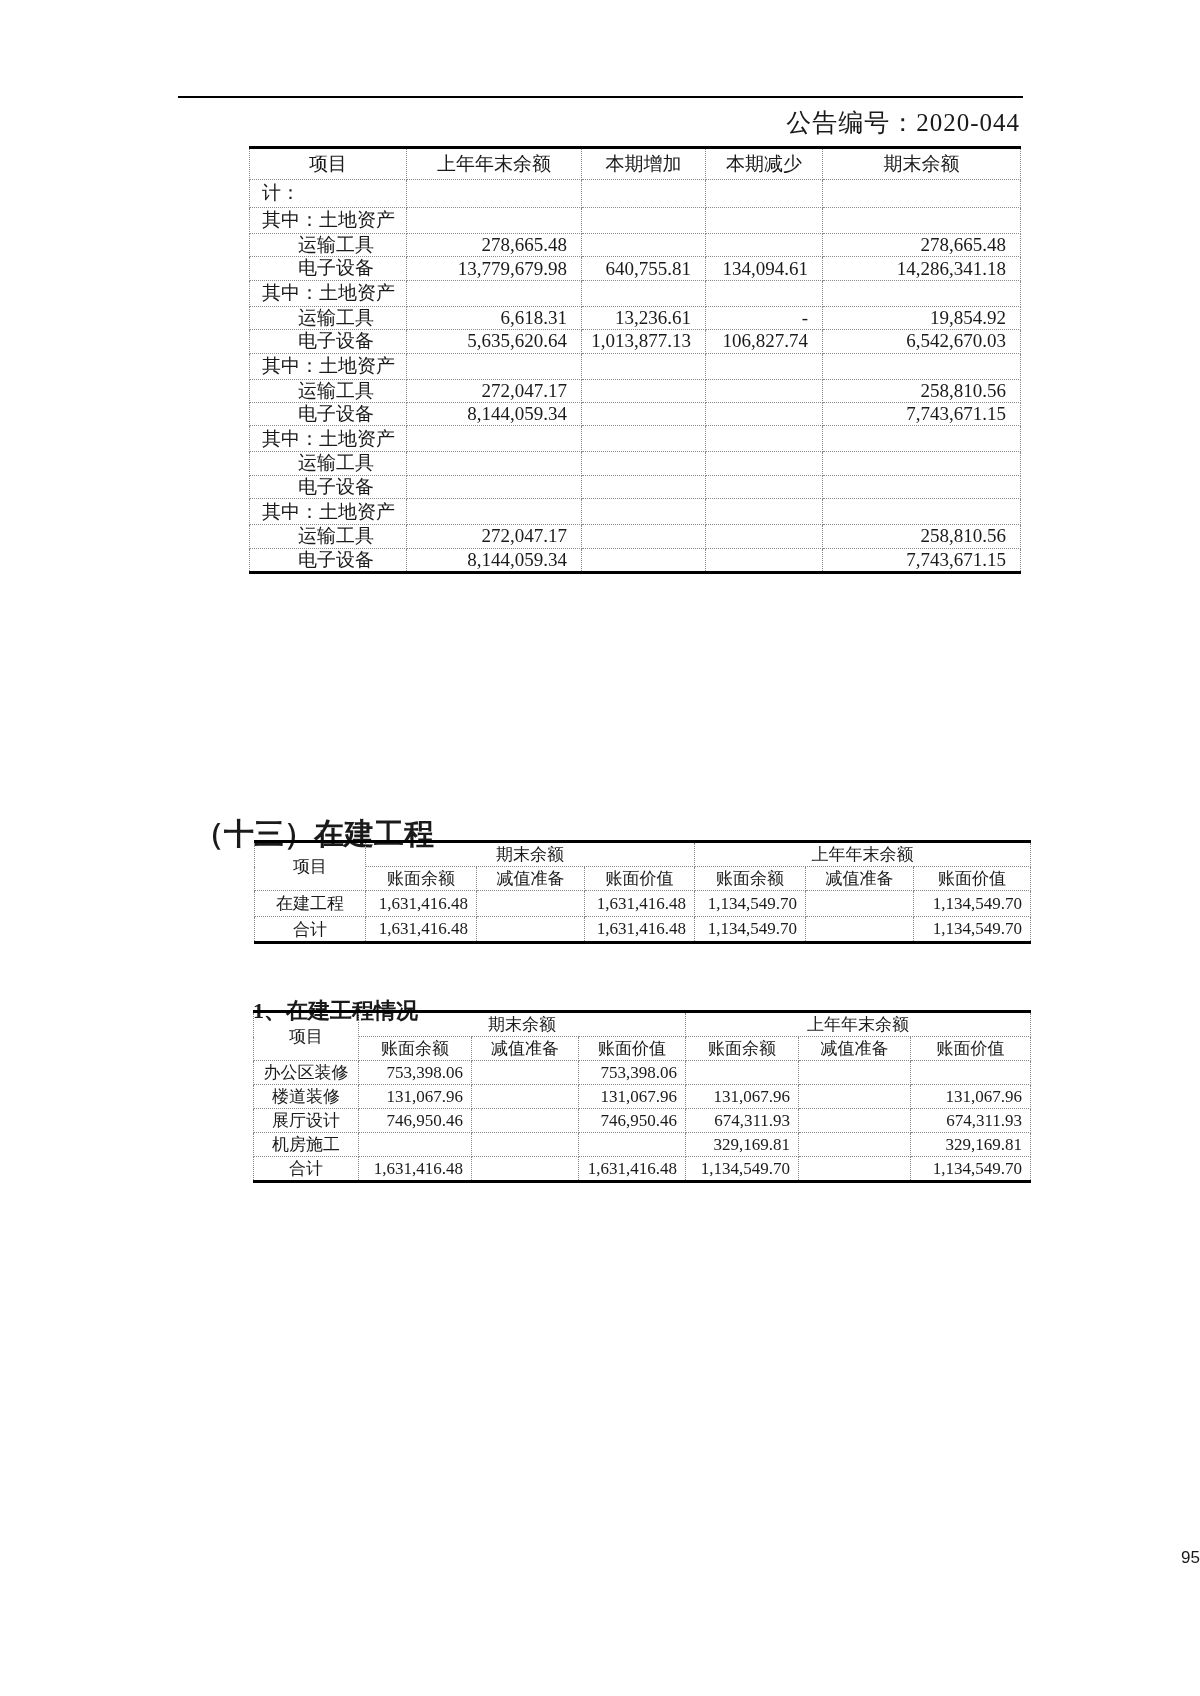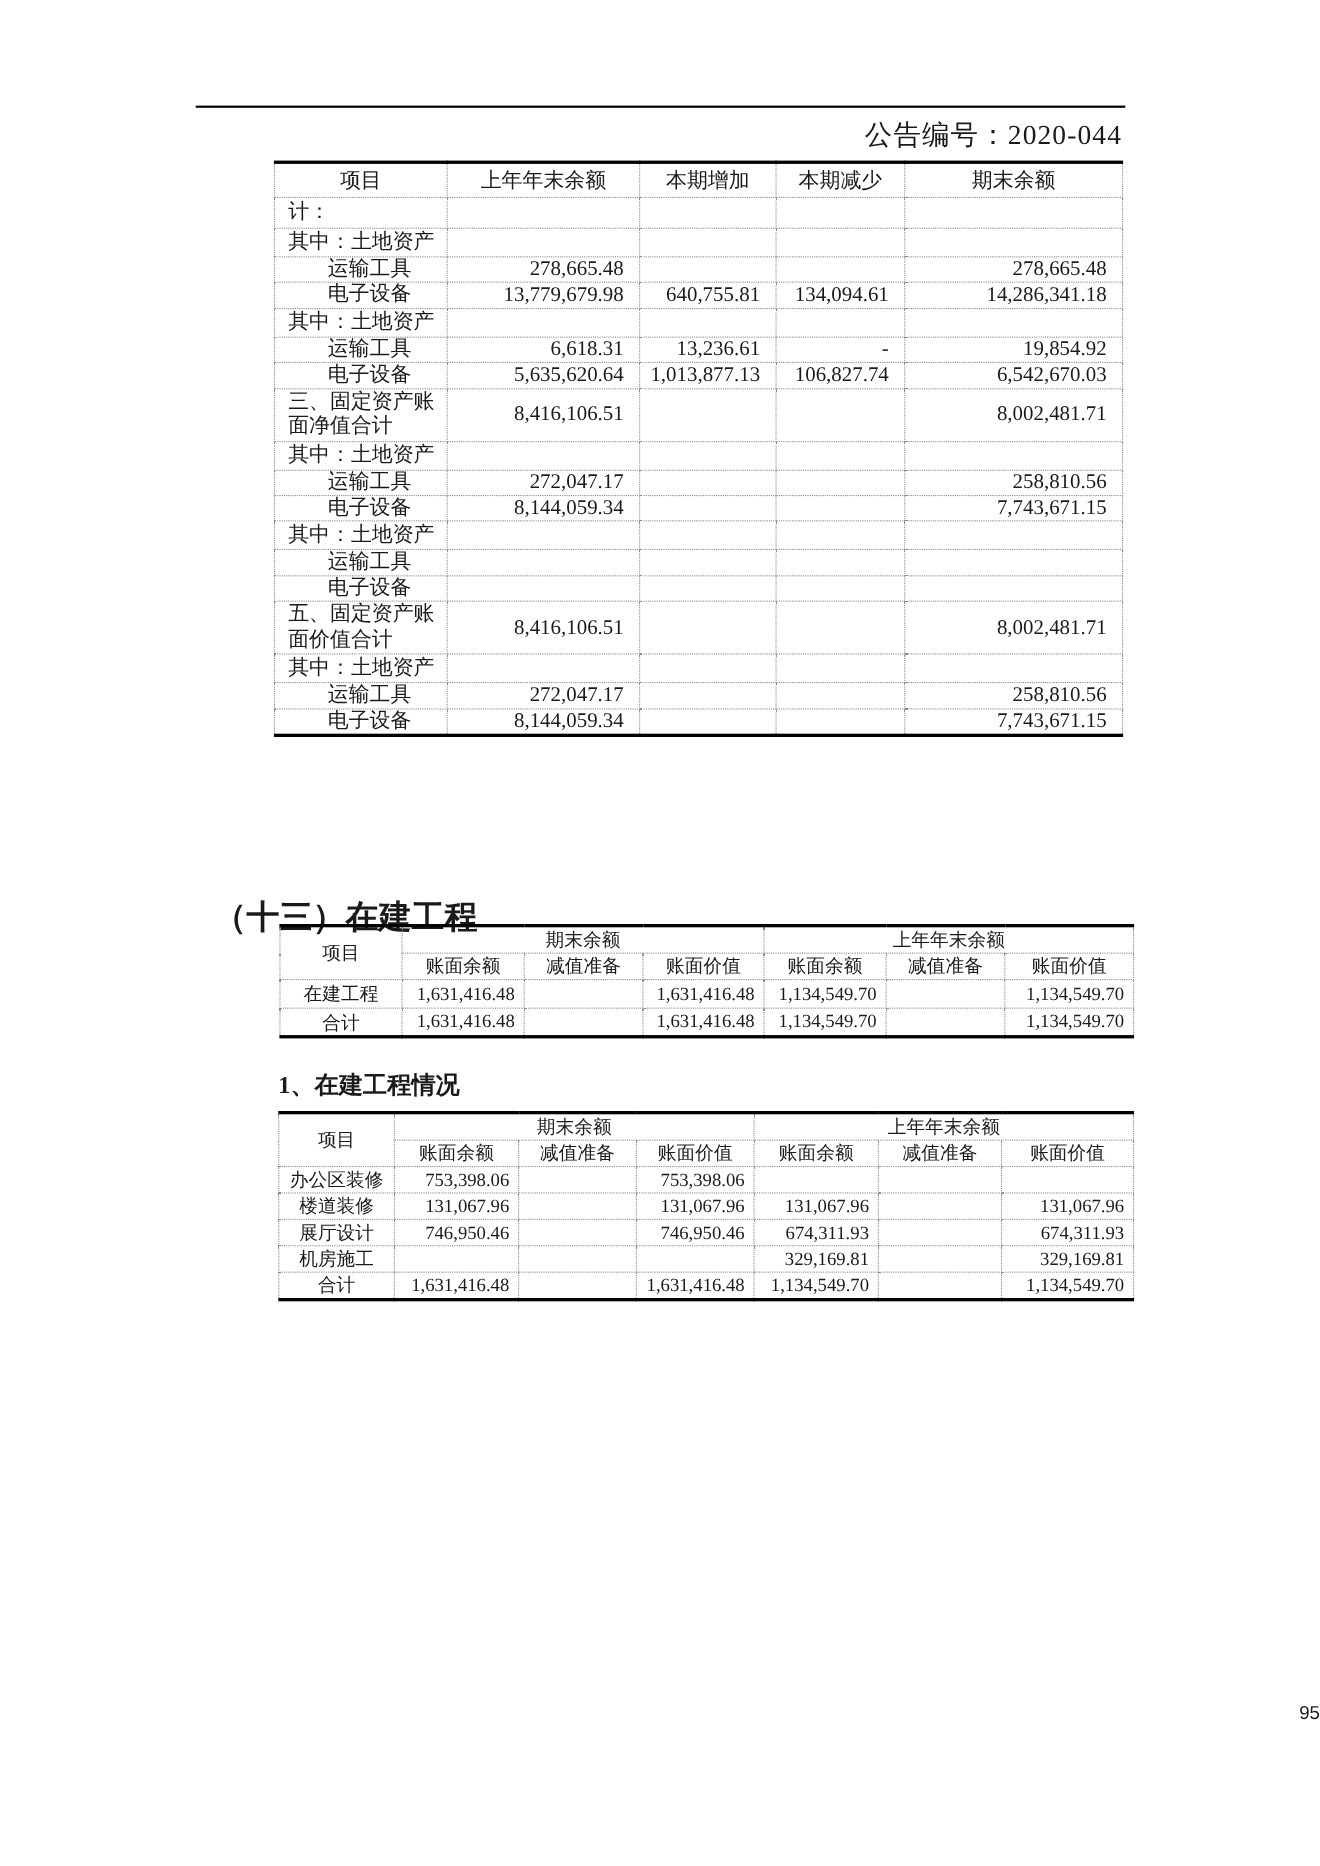--- a/index.html
+++ b/index.html
@@ -45,21 +45,21 @@
   .t3 th { height: 22px; }
   .t2 td { height: 26px; }
   .t3 td { height: 21px; }
   .t2 .lbl, .t3 .lbl { text-align: center; }
   .t2 .num, .t3 .num { padding-right: 8px; }
   .title-13 {
     position: absolute; left: 194px; top: 814px;
     font-size: 30px; font-weight: bold;
   }
   .title-cip {
-    position: absolute; left: 253px; top: 972px;
+    position: absolute; left: 253px; top: 996px;
     font-size: 22px; font-weight: bold;
   }
   .pageno {
     position: absolute; top: 1548px; left: 0; width: 1200px;
     text-align: right; font-size: 17px;
     font-family: "Liberation Sans", "DejaVu Sans", sans-serif;
   }
 </style>
 </head>
 <body>
@@ -127,27 +127,20 @@
         <td class="num">-</td>
         <td class="num">19,854.92</td>
       </tr>
       <tr class="item">
         <td class="lbl">电子设备</td>
         <td class="num">5,635,620.64</td>
         <td class="num">1,013,877.13</td>
         <td class="num">106,827.74</td>
         <td class="num">6,542,670.03</td>
       </tr>
-      <tr class="sect">
-        <td class="lbl">三、固定资产账面净值合计</td>
-        <td class="num">8,416,106.51</td>
-        <td class="num"></td>
-        <td class="num"></td>
-        <td class="num">8,002,481.71</td>
-      </tr>
       <tr class="sub">
         <td class="lbl">其中：土地资产</td>
         <td class="num"></td>
         <td class="num"></td>
         <td class="num"></td>
         <td class="num"></td>
       </tr>
       <tr class="item">
         <td class="lbl">运输工具</td>
         <td class="num">272,047.17</td>
@@ -175,27 +168,20 @@
         <td class="num"></td>
         <td class="num"></td>
         <td class="num"></td>
       </tr>
       <tr class="item">
         <td class="lbl">电子设备</td>
         <td class="num"></td>
         <td class="num"></td>
         <td class="num"></td>
         <td class="num"></td>
-      </tr>
-      <tr class="sect">
-        <td class="lbl">五、固定资产账面价值合计</td>
-        <td class="num">8,416,106.51</td>
-        <td class="num"></td>
-        <td class="num"></td>
-        <td class="num">8,002,481.71</td>
       </tr>
       <tr class="sub">
         <td class="lbl">其中：土地资产</td>
         <td class="num"></td>
         <td class="num"></td>
         <td class="num"></td>
         <td class="num"></td>
       </tr>
       <tr class="item">
         <td class="lbl">运输工具</td>

